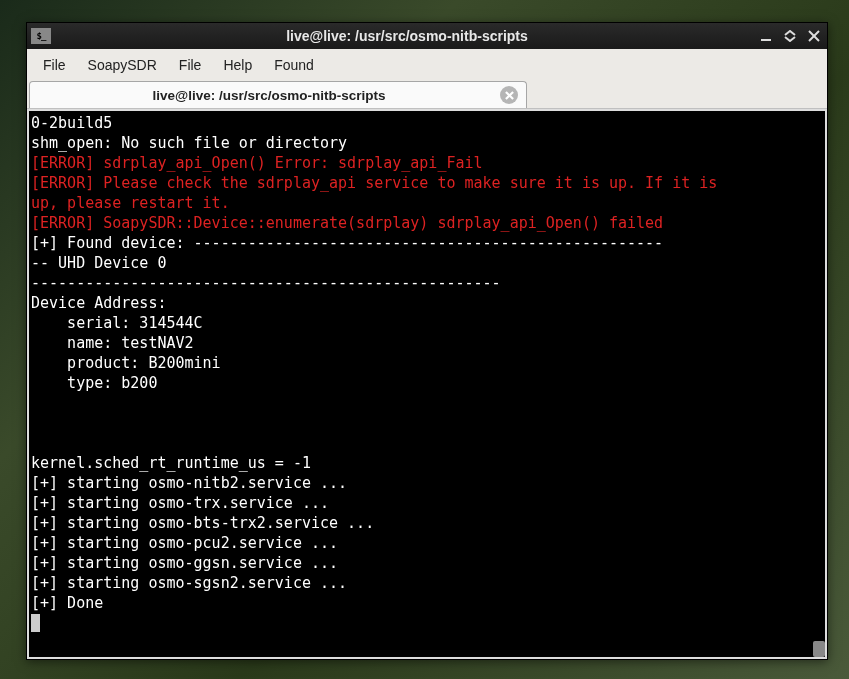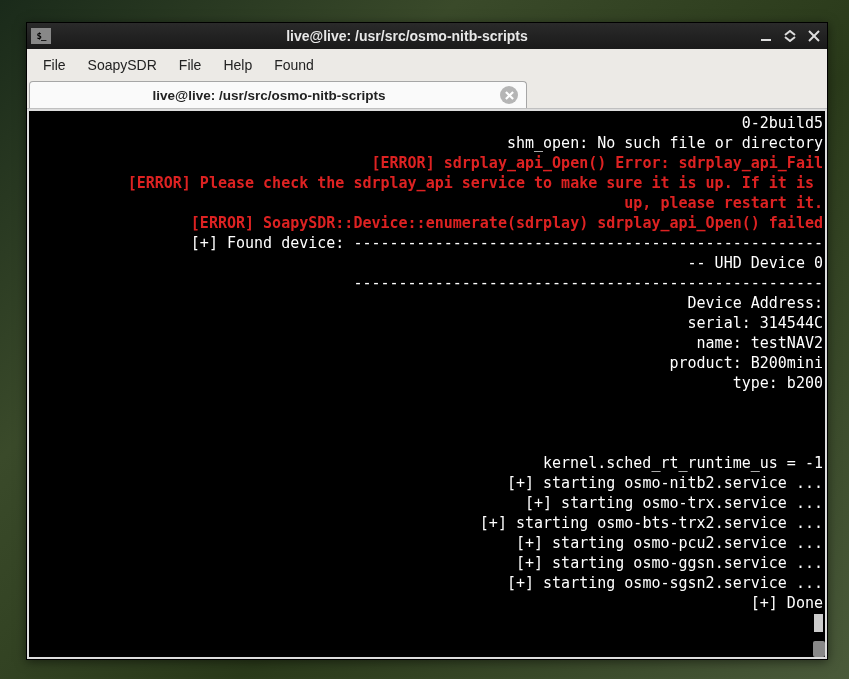--- a/index.html
+++ b/index.html
@@ -82,35 +82,34 @@
     display: flex; align-items: center; justify-content: center;
     cursor: pointer;
   }
   .tab-close svg { width: 9px; height: 9px; stroke: #fff; stroke-width: 2.4; }
   .terminal-wrap {
     flex: 1;
     background: #ddd;
     padding: 2px;
     position: relative;
     display: flex;
-    text-align: right;
   }
   .terminal {
     flex: 1;
     background: #000;
     color: #fff;
     font-family: "DejaVu Sans Mono", "Menlo", monospace;
     font-size: 15px;
     line-height: 20px;
     padding: 2px 2px 2px 2px;
     white-space: pre;
     overflow: hidden;
     position: relative;
   }
-  .err { color: #d22; font-weight: 700; }
+  .err { color: #d22; font-weight: 400; }
   .cursor {
     display: inline-block;
     width: 9px; height: 18px;
     background: #ccc;
     vertical-align: text-bottom;
   }
   .scrollbar {
     position: absolute;
     right: 2px; top: 2px; bottom: 2px;
     width: 12px;

